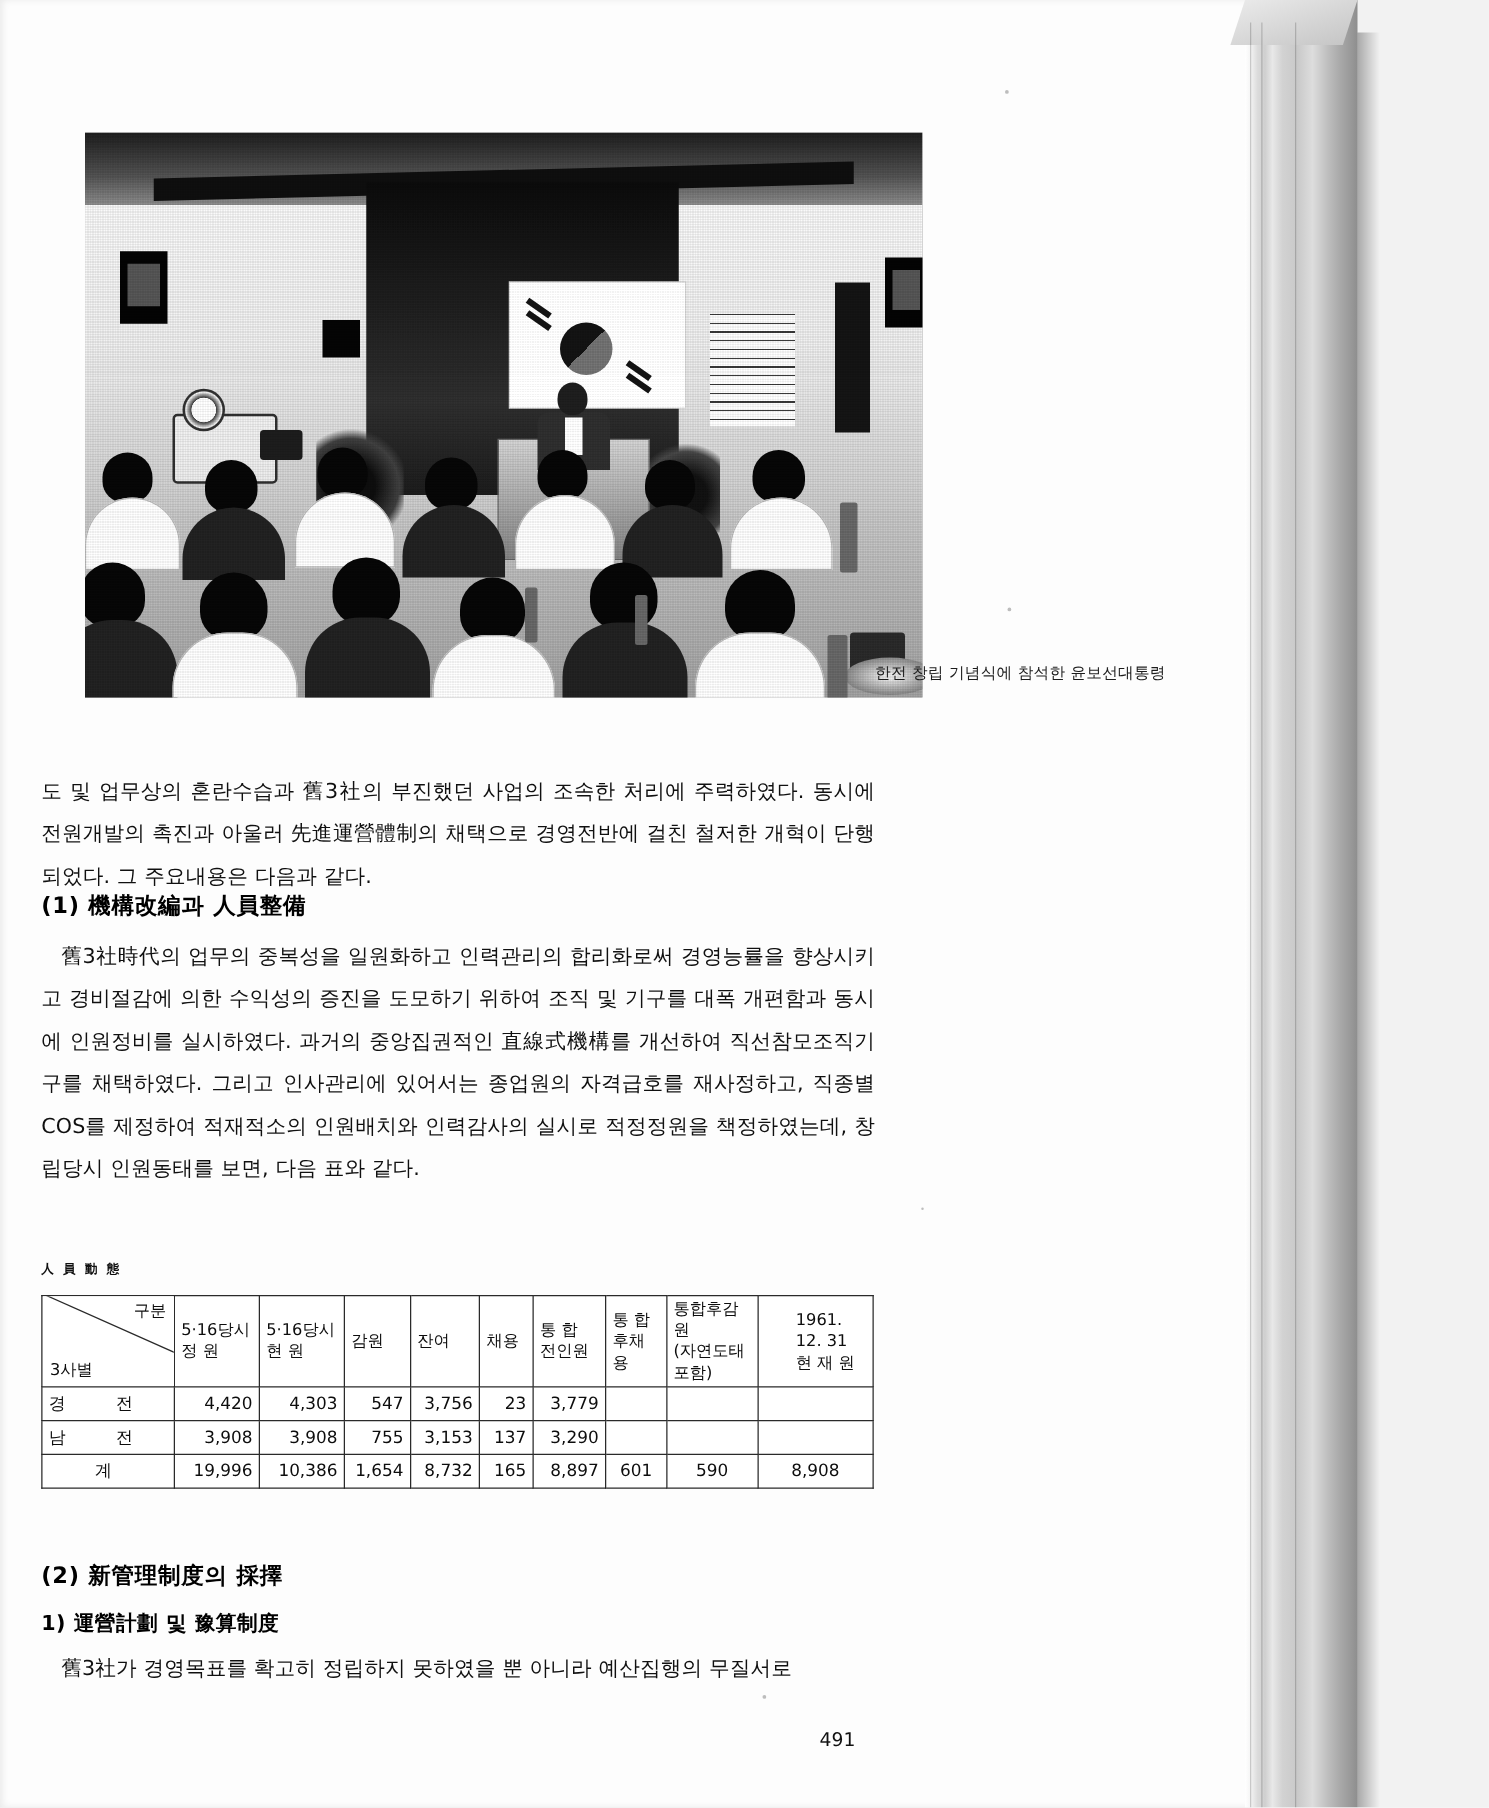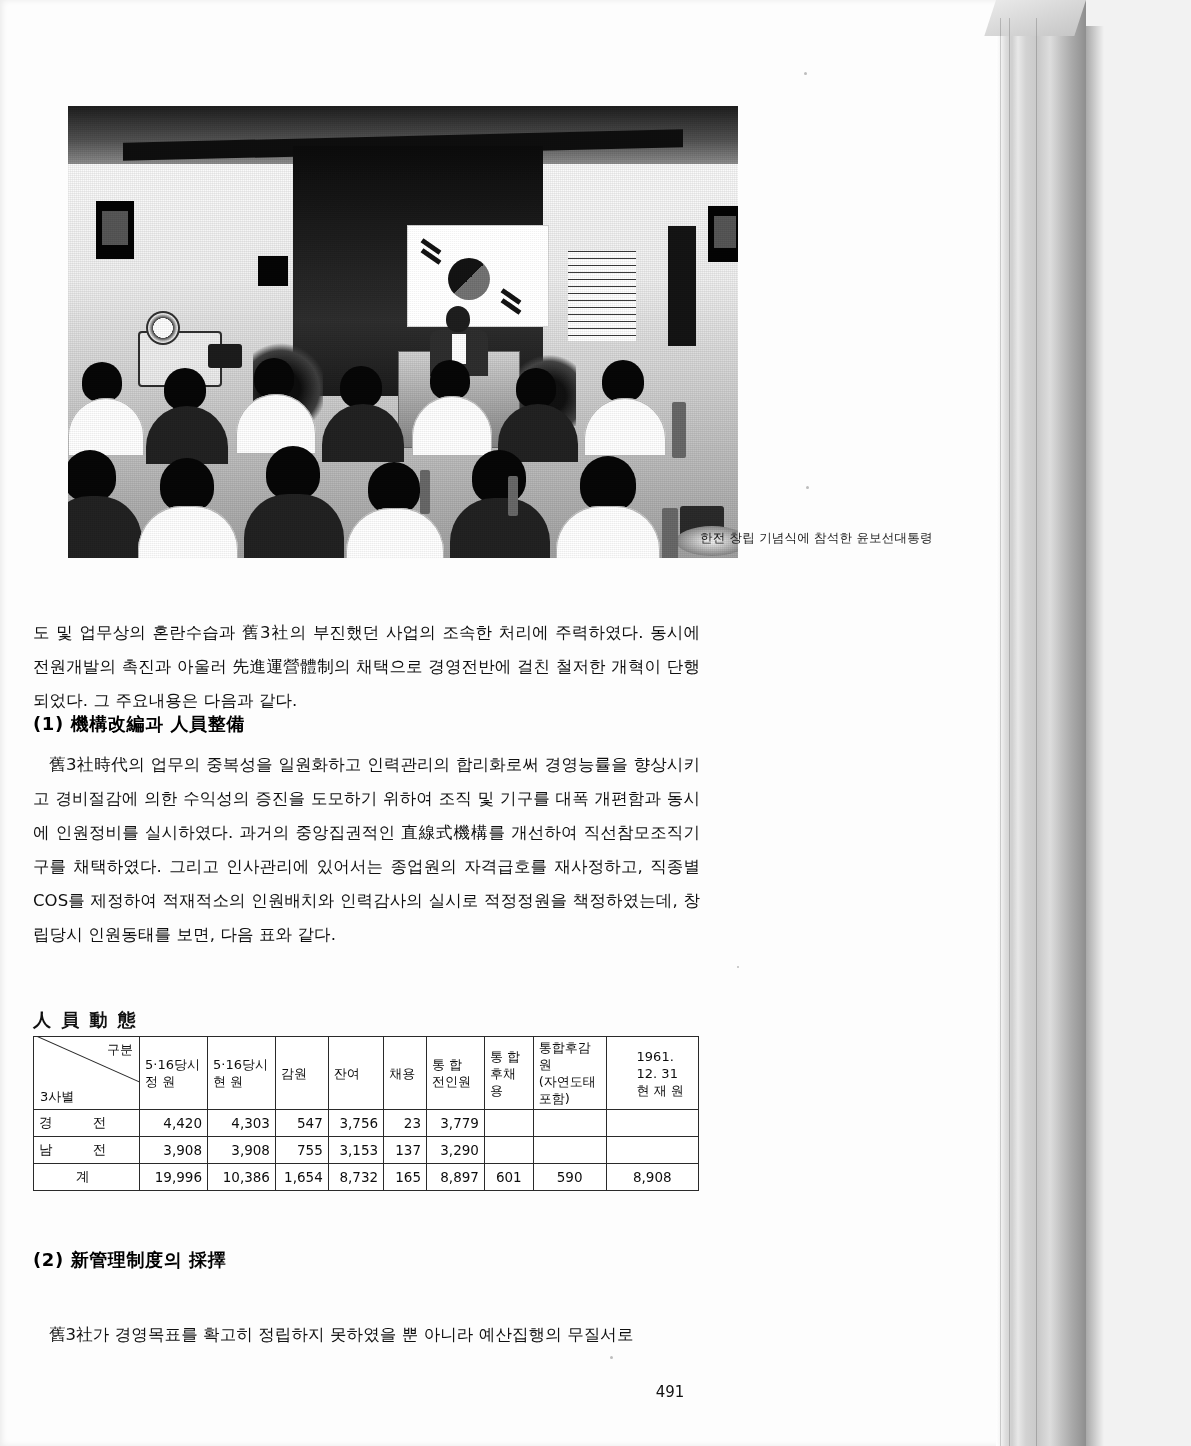--- a/index.html
+++ b/index.html
@@ -219,21 +219,21 @@
   .subheading {
     font-size: 16.5px;
     font-weight: bold;
     letter-spacing: 0.4px;
     color: #000;
   }
 
   #para-1 { top: 616px; }
   #sec-1-title { top: 712px; left: 33px; }
   #para-2 { top: 748px; }
-  #table-title { top: 1008px; left: 33px; font-size: 18px; font-weight: bold; letter-spacing: 2px; }
+  #table-title { top: 1008px; left: 33px; font-size: 10px; font-weight: bold; letter-spacing: 2px; }
   #sec-2-title { top: 1248px; left: 33px; }
   #sec-2-1-title { top: 1288px; left: 33px; }
   #para-3 { top: 1318px; }
 
   
   #people-table-wrap {
     position: absolute;
     left: 33px;
     top: 1036px;
     width: 666px;
@@ -470,20 +470,21 @@
           <td class="num">8,897</td>
           <td style="text-align:center">601</td>
           <td style="text-align:center">590</td>
           <td style="text-align:center">8,908</td>
         </tr>
       </tbody>
     </table>
   </div>
 
   <div class="body-col heading" id="sec-2-title">(2) 新管理制度의 採擇</div>
+  <div class="body-col subheading" id="sec-2-1-title">1) 運營計劃 및 豫算制度</div>
   <div class="body-col para indent" id="para-3">舊3社가 경영목표를 확고히 정립하지 못하였을 뿐 아니라 예산집행의 무질서로</div>
 
   <div id="page-number">491</div>
 
   <div class="speck" style="left:804px; top:72px;  width:3px; height:3px;"></div>
   <div class="speck" style="left:806px; top:486px; width:3px; height:3px;"></div>
   <div class="speck" style="left:610px; top:1356px;width:3px; height:3px;"></div>
   <div class="speck" style="left:737px; top:966px; width:2px; height:2px;"></div>
 </div>
 

